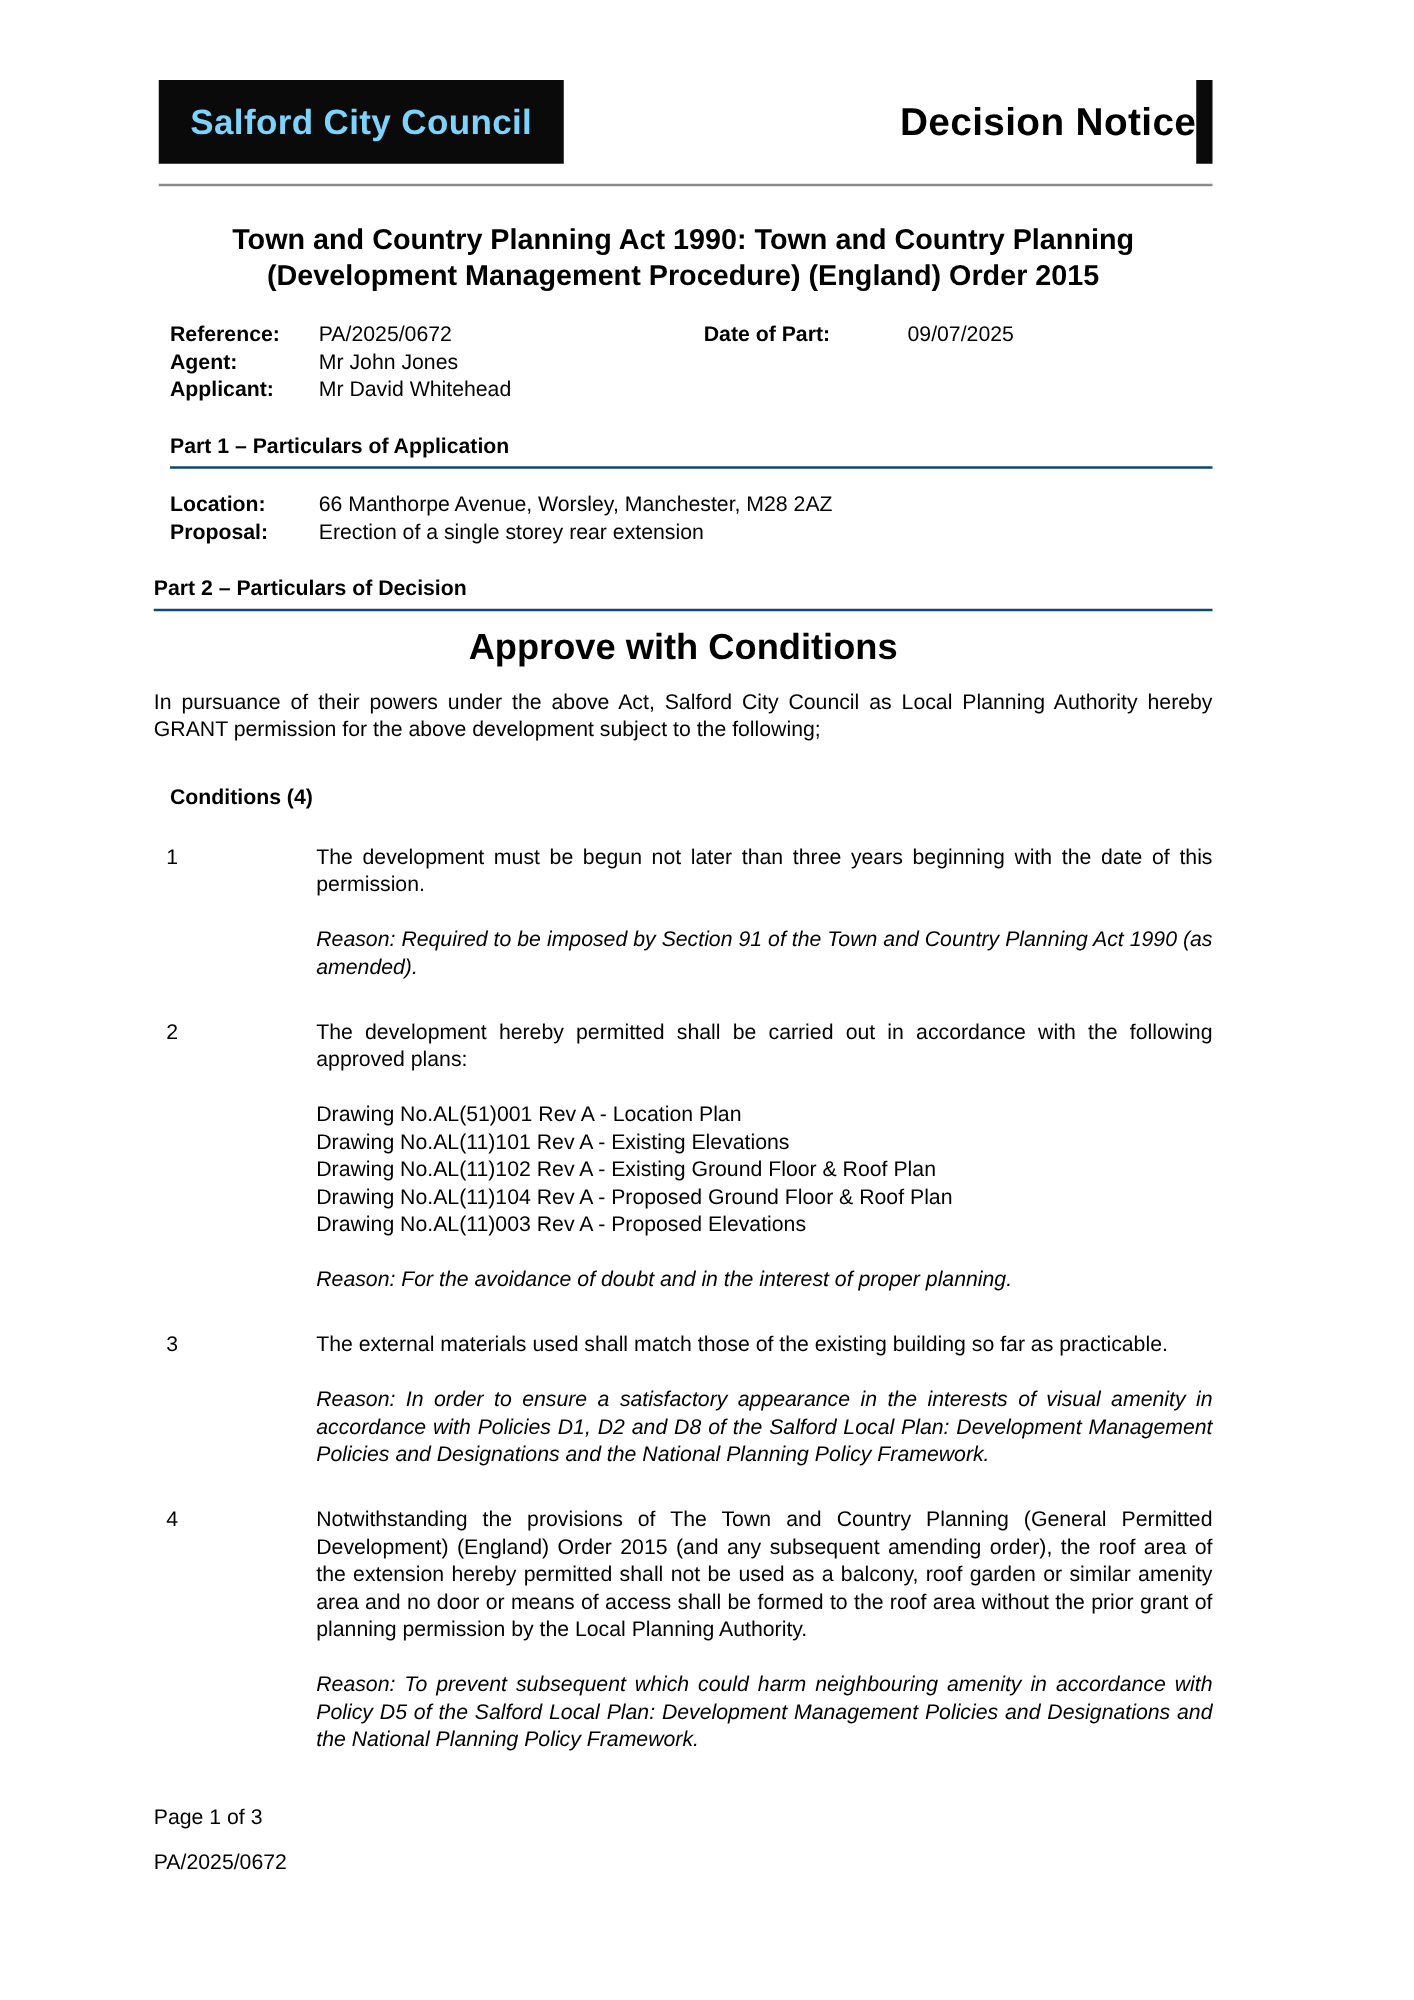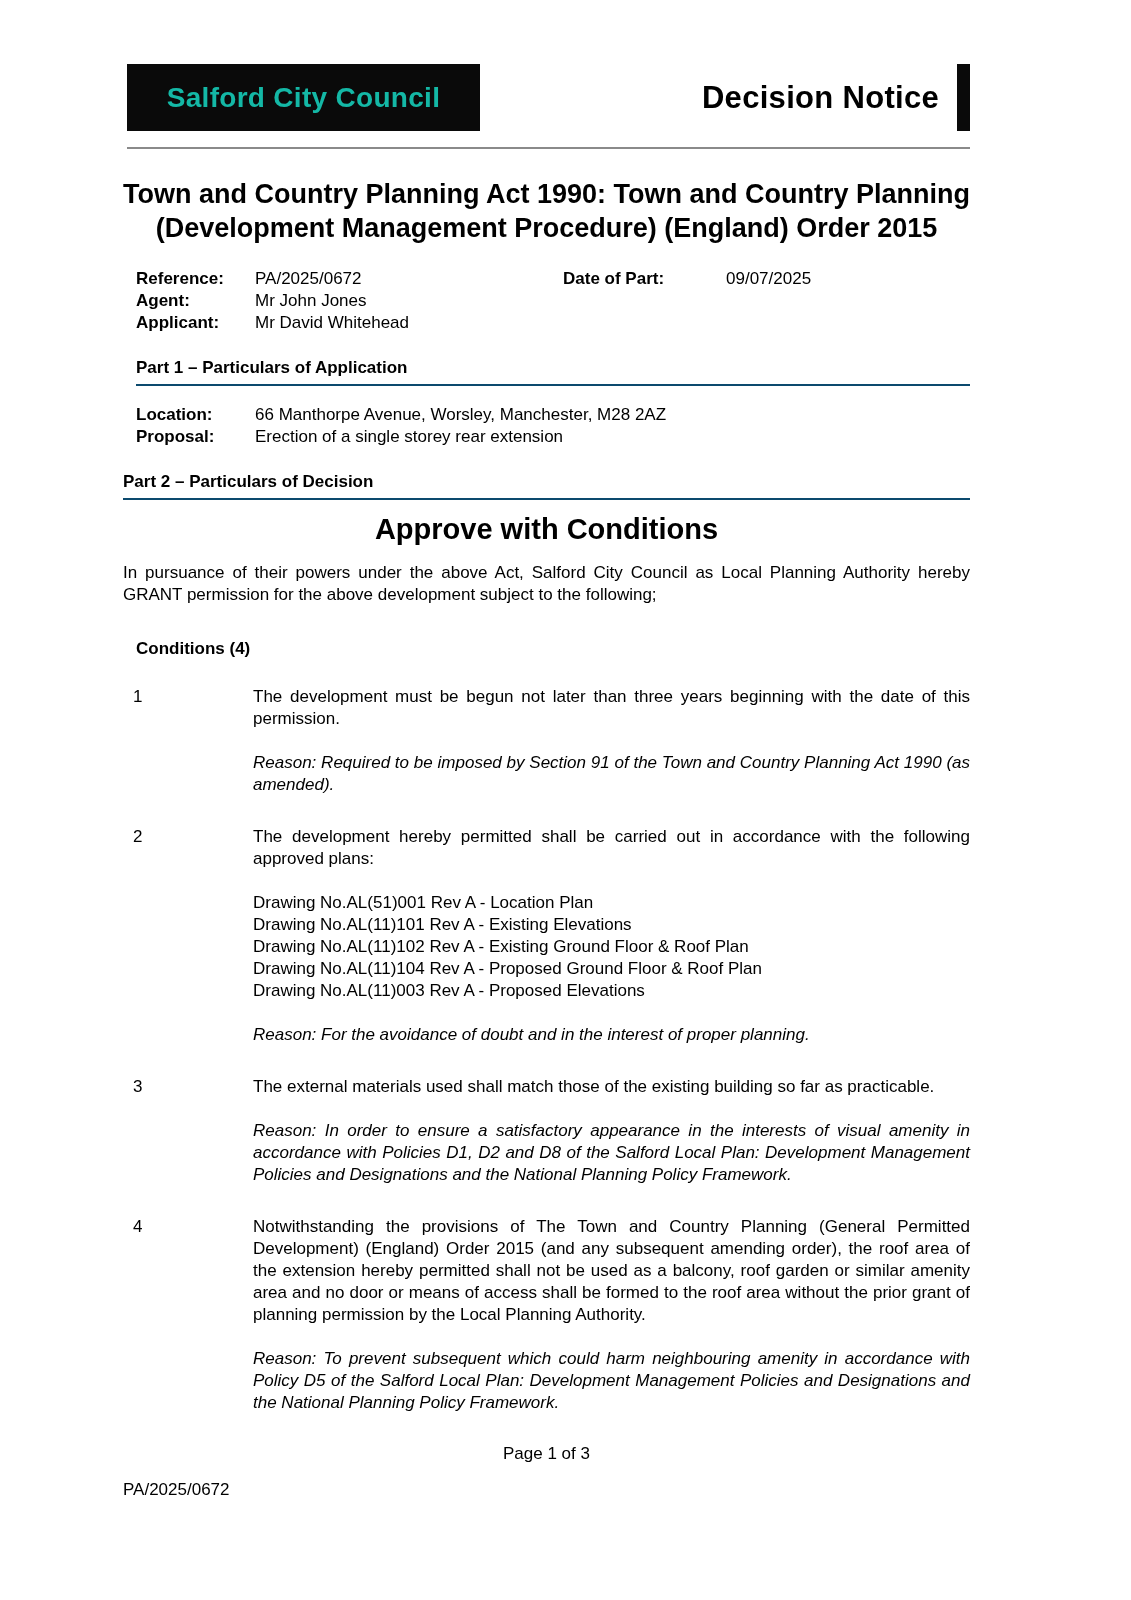--- a/index.html
+++ b/index.html
@@ -18,57 +18,56 @@
   .header-row {
     position: absolute;
     left: 127px;
     top: 64px;
     width: 843px;
     height: 67px;
     display: flex;
     align-items: stretch;
   }
   .brand-box {
-    width: 353px;
+    width: 324px;
     background: #0a0a0a;
-    color: #14b8a6;
+    color: #7dd3fc;
     font-weight: bold;
     font-size: 28px;
     display: flex;
     align-items: center;
     justify-content: center;
     letter-spacing: 0.3px;
   }
   .doc-type {
     flex: 1;
     display: flex;
     align-items: center;
     justify-content: flex-end;
     font-weight: bold;
     font-size: 31px;
-    padding-right: 18px;
     letter-spacing: 0.3px;
   }
   .corner-bar { width: 13px; background: #0a0a0a; }
   .header-rule {
     position: absolute;
     left: 127px;
     top: 147px;
     width: 843px;
     border-top: 2px solid #8a8a8a;
   }
   
   .content {
     position: absolute;
     left: 123px;
     top: 165px;
     width: 847px;
   }
   .main-title {
-    font-size: 27px;
+    font-size: 23px;
     font-weight: bold;
     text-align: center;
     line-height: 1.27;
     margin: 12px 0 22px 0;
   }
   .meta { margin-left: 13px; }
   .meta-row { position: relative; line-height: 22px; }
   .meta-row .key { display: inline-block; width: 119px; font-weight: bold; }
   .date-label { position: absolute; left: 427px; top: 0; font-weight: bold; }
   .date-value { position: absolute; left: 590px; top: 0; }
@@ -103,21 +102,21 @@
   .cond-text { text-align: justify; line-height: 22px; margin: 0 0 22px 0; }
   .plans { line-height: 22px; margin: 0 0 22px 0; }
   .plan-line { line-height: 22px; }
   .reason { font-style: italic; text-align: justify; line-height: 22px; margin: 0; }
   
   .page-number {
     position: absolute;
     left: 123px;
     top: 1443px;
     width: 847px;
-    text-align: center;
+    text-align: left;
     line-height: 22px;
   }
   .footer-ref {
     position: absolute;
     left: 123px;
     top: 1479px;
     line-height: 22px;
   }
 </style>
 </head>

